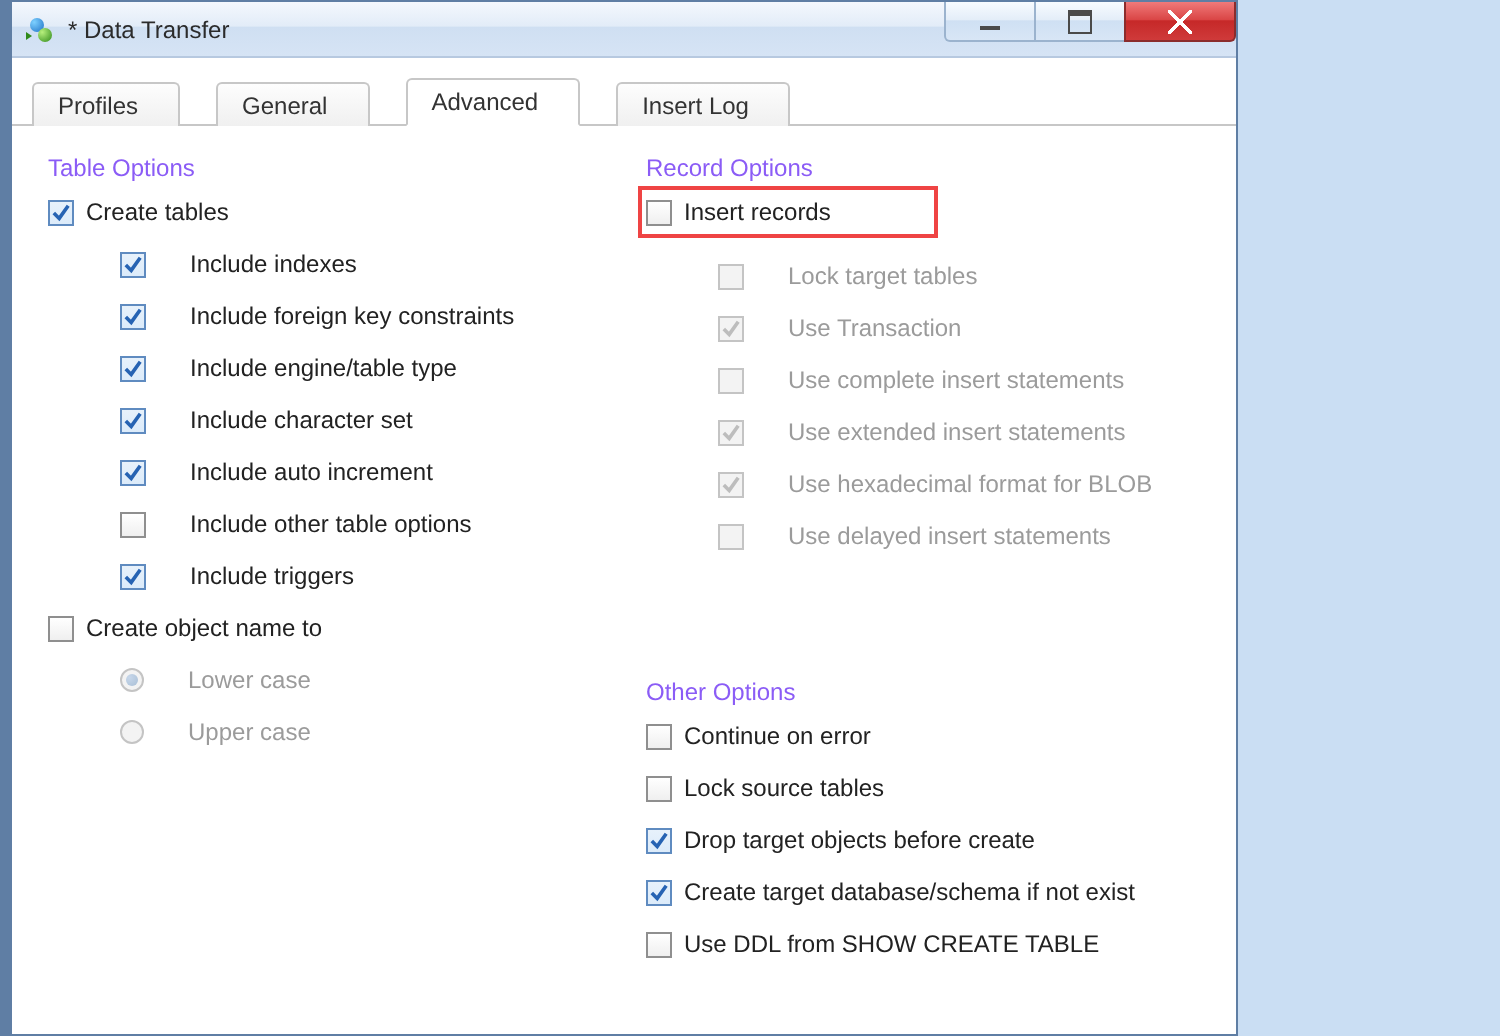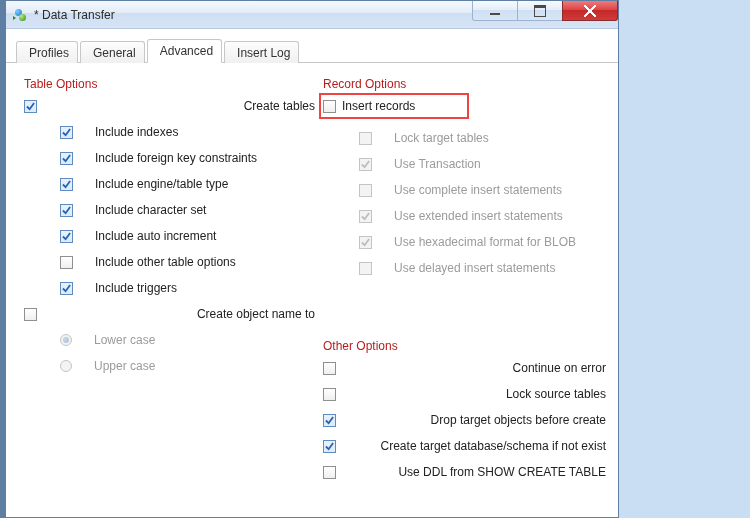--- a/index.html
+++ b/index.html
@@ -94,24 +94,24 @@
   
   .tabbar {
     display: flex;
     align-items: flex-end;
     padding: 10px 10px 0 10px;
     background: #ffffff;
     border-bottom: 1px solid #c7c7c7;
     height: 34px;
   }
   .tab {
-    padding: 4px 8px 3px 12px;
+    padding: 4px 20px 3px 12px;
     border: 1px solid #c7c7c7;
     border-bottom: none;
-    margin-right: 2px;
+    margin-right: 18px;
     background: linear-gradient(to bottom, #fdfdfd, #f0f0f0);
     border-top-left-radius: 3px;
     border-top-right-radius: 3px;
     color: #333;
     font-size: 12px;
     cursor: default;
     position: relative;
     top: 1px;
   }
   .tab.active {
@@ -129,33 +129,33 @@
     background: #ffffff;
     height: calc(100% - 28px - 34px);
   }
   .col {
     flex: 1 1 0;
   }
   .col.left { flex-basis: 50%;}
   .col.right { flex-basis: 50%; padding-left: 8px;}
 
   .group-title {
-    color: #b91c1c;
+    color: #8b5cf6;
     margin-bottom: 6px;
     font-size: 12px;
   }
 
   .chk-row {
     display: flex;
     align-items: center;
     min-height: 18px;
     margin: 4px 0 8px 0;
   }
   .indent-2 { padding-left: 36px; gap: 16px; }
-  .indent-0 { padding-left: 0px; justify-content: space-between; }
+  .indent-0 { padding-left: 0px; }
 
   .checkbox {
     width: 13px; height: 13px;
     border: 1px solid #8f8f8f;
     background: linear-gradient(to bottom, #ffffff, #efefef);
     margin-right: 6px;
     display: inline-flex;
     align-items: center; justify-content: center;
     flex-shrink: 0;
   }

